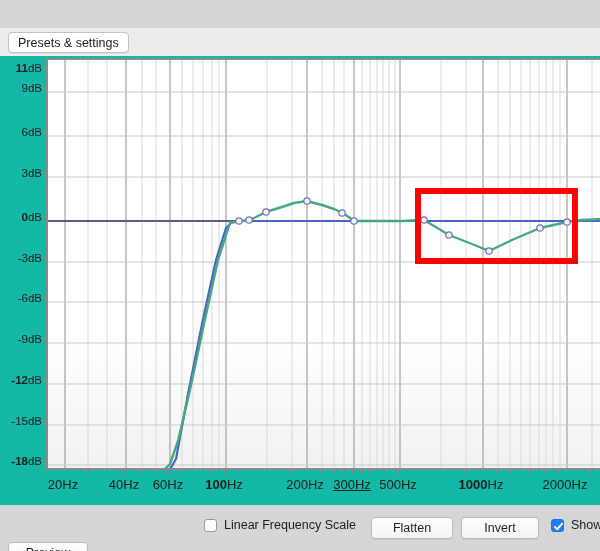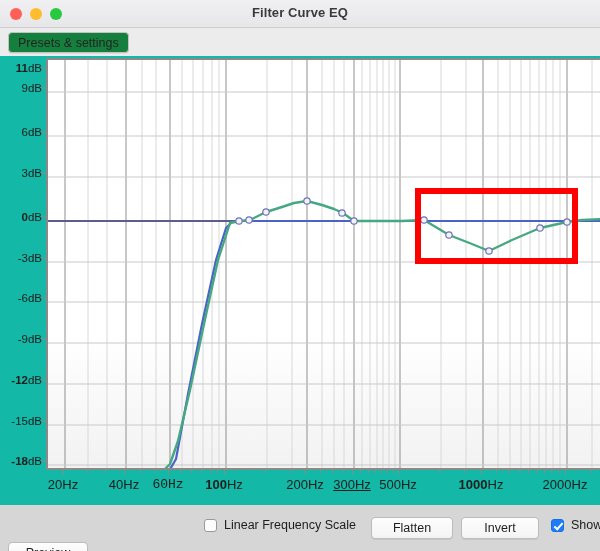--- a/index.html
+++ b/index.html
@@ -38,21 +38,21 @@
   .toolbar {
     position: absolute; left: 0; top: 28px;
     width: 600px; height: 28px;
     background: #ececec;
   }
   .presets-btn {
     position: absolute; left: 8px; top: 4px;
     height: 21px; padding: 0 9px;
     display: flex; align-items: center;
     font-size: 12.5px; color: #232323;
-    background: #15803d;
+    background: #ffffff;
     border: 1px solid #c3c3c3;
     border-radius: 4px;
     box-shadow: 0 1px 0 rgba(0,0,0,.06);
     white-space: nowrap;
   }
 
   
   .plot-wrap {
     position: absolute; left: 0; top: 56px;
     width: 600px; height: 449px;
@@ -148,28 +148,20 @@
     background: linear-gradient(#fdfdfd, #f4f4f4);
     border: 1px solid #bcbcbc; border-radius: 4px;
     overflow: hidden;
   }
 </style>
 </head>
 <body>
 
 <div id="app">
 
-  <div class="titlebar">
-    <div class="traffic">
-      <span class="light red"></span>
-      <span class="light yellow"></span>
-      <span class="light green"></span>
-    </div>
-    <div class="win-title">Filter Curve EQ</div>
-  </div>
 
   <div class="toolbar">
     <div class="presets-btn">Presets &amp; settings</div>
   </div>
 
   <div class="plot-wrap">
     <div class="ylabels" id="ylabels">
         <div class="ylabel" style="top: 12px;"><b>11</b><span class="unit">dB</span></div>
         <div class="ytick" style="top: 12px;"></div>
         <div class="ylabel" style="top: 32px;">9<span class="unit">dB</span></div>
@@ -257,21 +249,21 @@
           <circle cx="401" cy="175" r="3.2" fill="#f2f2ff" stroke="#6f74b0" stroke-width="1.2"></circle>
           <circle cx="441" cy="191" r="3.2" fill="#f2f2ff" stroke="#6f74b0" stroke-width="1.2"></circle>
           <circle cx="492" cy="168" r="3.2" fill="#f2f2ff" stroke="#6f74b0" stroke-width="1.2"></circle>
           <circle cx="519" cy="162" r="3.2" fill="#f2f2ff" stroke="#6f74b0" stroke-width="1.2"></circle>
         </svg>
     </div>
     <div class="xaxis-strip" id="xstrip">
       <div class="xaxis-line"></div>
     <div class="xlabel" style="left: 17px;">20Hz</div>
         <div class="xlabel" style="left: 78px;">40Hz</div>
-        <div class="xlabel" style="left: 122px; font-family: Liberation Mono, monospace;">60Hz</div>
+        <div class="xlabel" style="left: 122px;">60Hz</div>
         <div class="xlabel" style="left: 178px; text-align: right;"><b>100</b>Hz</div>
         <div class="xlabel" style="left: 259px;">200Hz</div>
         <div class="xlabel" style="left: 306px; text-decoration: underline;">300Hz</div>
         <div class="xlabel" style="left: 352px;">500Hz</div>
         <div class="xlabel" style="left: 435px;"><b>1000</b>Hz</div>
         <div class="xlabel" style="left: 519px;">2000Hz</div>
         <div class="xtick" style="left: 17px; height: 5px;"></div>
         <div class="xtick" style="left: 40px; height: 3px;"></div>
         <div class="xtick" style="left: 59px; height: 3px;"></div>
         <div class="xtick" style="left: 78px; height: 5px;"></div>

